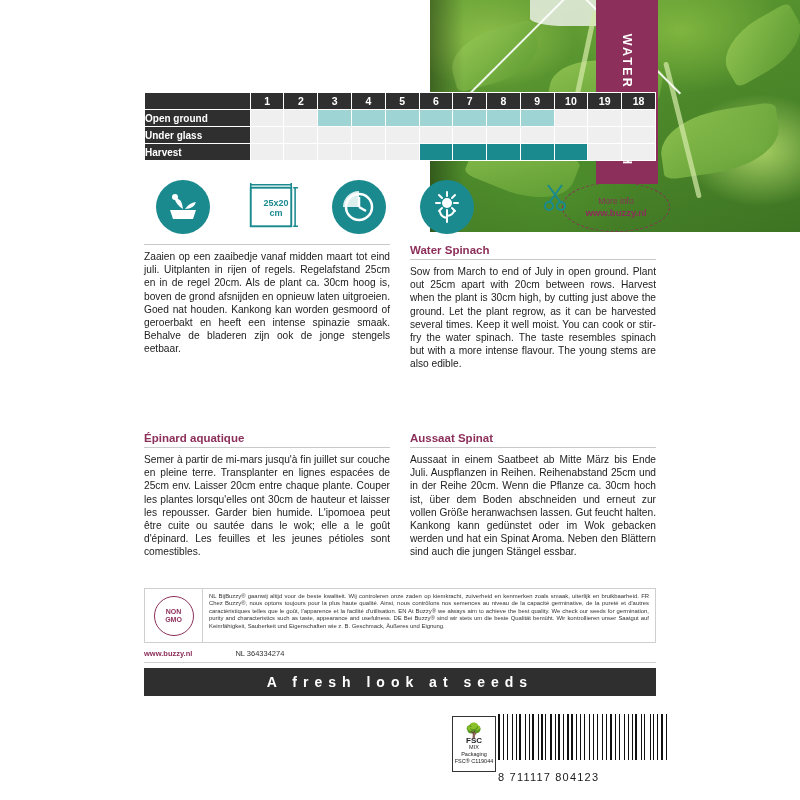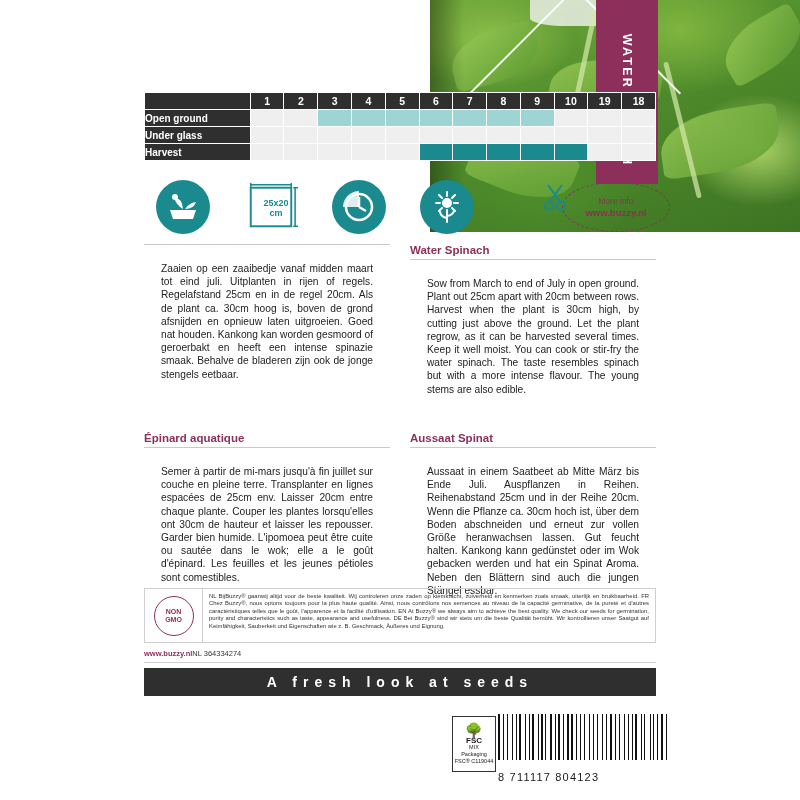--- a/index.html
+++ b/index.html
@@ -102,21 +102,21 @@
     display:flex; flex-direction:column; align-items:center; justify-content:center;
     color:#8c2f5a; font-size:8.5px; line-height:11px; text-align:center;
   }
   .moreinfo b { font-size:9.5px; }
   .scissors { position:absolute; left:530px; top:186px; color:#1a8a8f; }
 
   
   .col { position:absolute; width:246px; }
   .col h3 { margin:0 0 3px 0; font-size:11.5px; color:#8c2f5a; font-weight:bold; }
   .rule { border-top:1px solid #c9c9c9; margin:0 0 5px 0; }
-  .col p { margin:17px; font-size:10.2px; line-height:13.2px; text-align:justify; color:#222; }
+  .col p { margin:0; font-size:10.2px; line-height:13.2px; text-align:justify; color:#222; }
 
   #col-nl { left:144px; top:244px; }
   #col-en { left:410px; top:244px; }
   #col-fr { left:144px; top:432px; }
   #col-de { left:410px; top:432px; }
 
   
   .legal {
     position:absolute; left:144px; top:588px; width:512px; height:55px;
     border:1px solid #cfcfcf; display:flex; align-items:stretch;
@@ -131,21 +131,21 @@
   }
   .legal-text { flex:1; padding:4px 6px; font-size:5.9px; line-height:7.4px; text-align:justify; color:#333; }
 
   .addr {
     position:absolute; left:144px; top:645px; width:512px; height:18px;
     border-bottom:1px solid #cfcfcf;
     display:flex; align-items:center; font-size:7.5px; color:#333;
   }
   .addr .left { flex:1; }
   .addr .mid { color:#8c2f5a; font-weight:bold; }
-  .addr .right { width:92px; text-align:left; }
+  .addr .right { width:92px; text-align:right; }
 
   .banner {
     position:absolute; left:144px; top:668px; width:512px; height:28px;
     background:#2f2f2f; color:#fff;
     display:flex; align-items:center; justify-content:center;
     font-size:14px; letter-spacing:6px; font-weight:bold;
   }
 
   
   .fsc {

